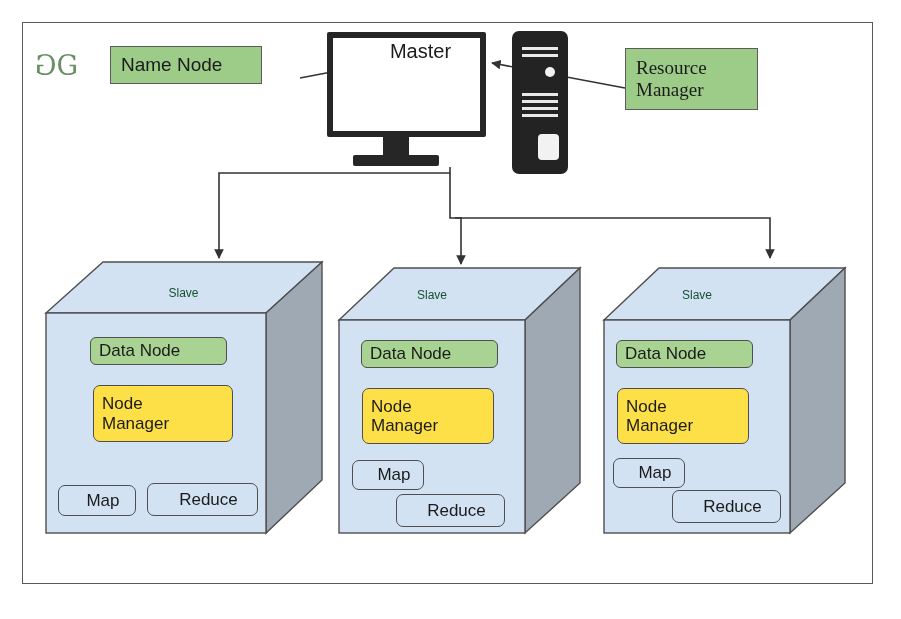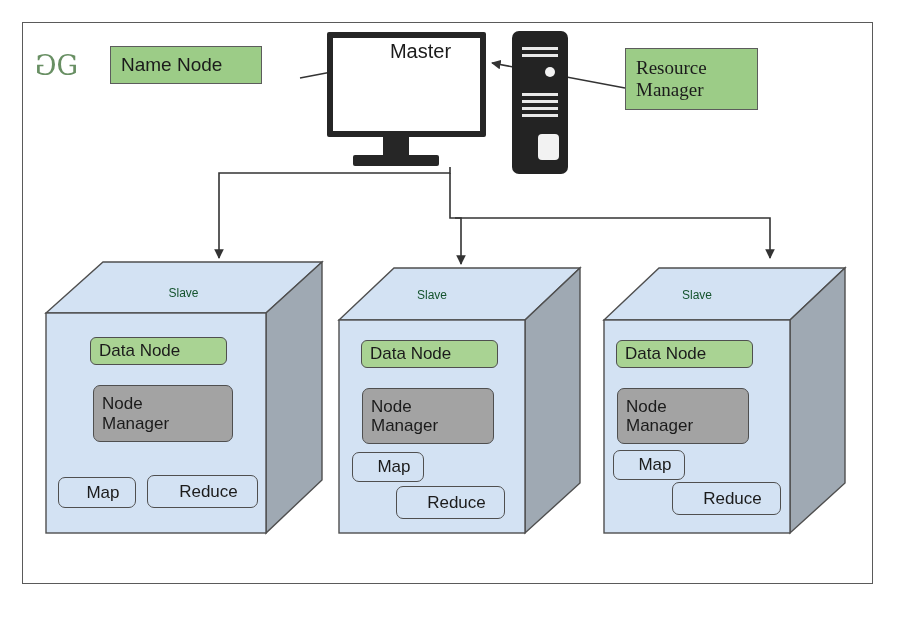--- a/index.html
+++ b/index.html
@@ -141,22 +141,22 @@
     border-radius: 7px;
     display: flex;
     align-items: center;
     font-size: 17px;
     color: #1b1b1b;
     line-height: 1.12;
     padding-left: 8px;
     white-space: pre-line;
   }
   .chip.data-node  { background: #a9d393; border-radius: 6px; text-align: right; }
-  .chip.node-mgr   { background: #a3a3a3; }
-  .chip.task       { background: #d3e2f3; justify-content: center; padding-left: 12px; }
+  .chip.node-mgr   { background: #fde047; }
+  .chip.task       { background: #d3e2f3; justify-content: center; padding-left: 12px; margin-top: 8px; }
   .slave-title {
     position: absolute;
     font-size: 12px;
     color: #14532d;
     text-align: center;
     white-space: nowrap;
   }
 </style>
 </head>
 <body>

